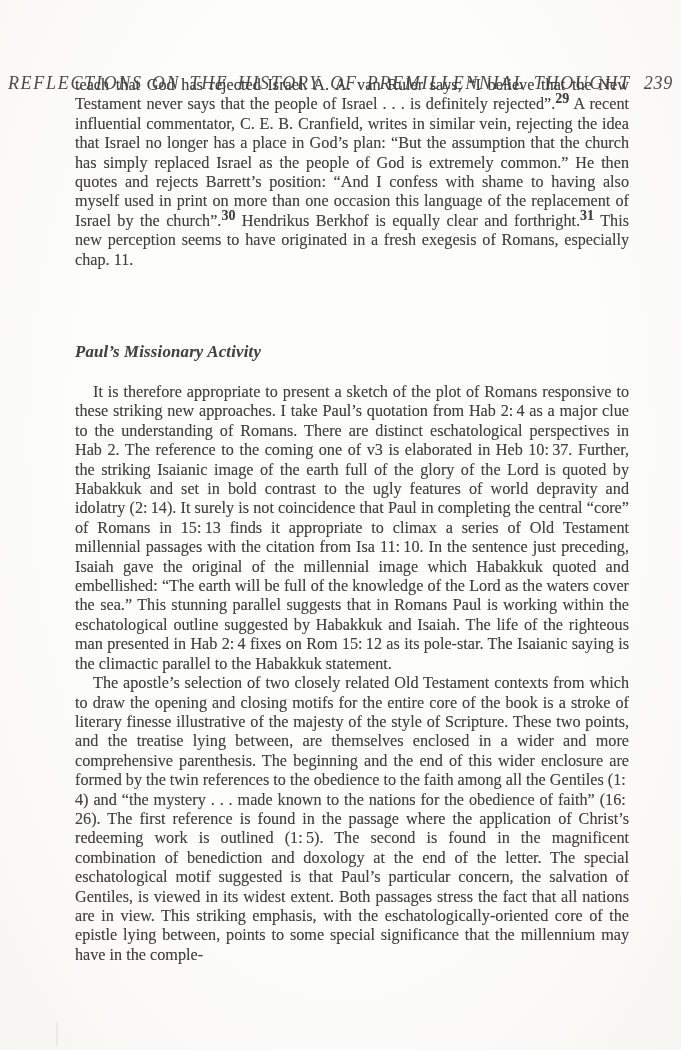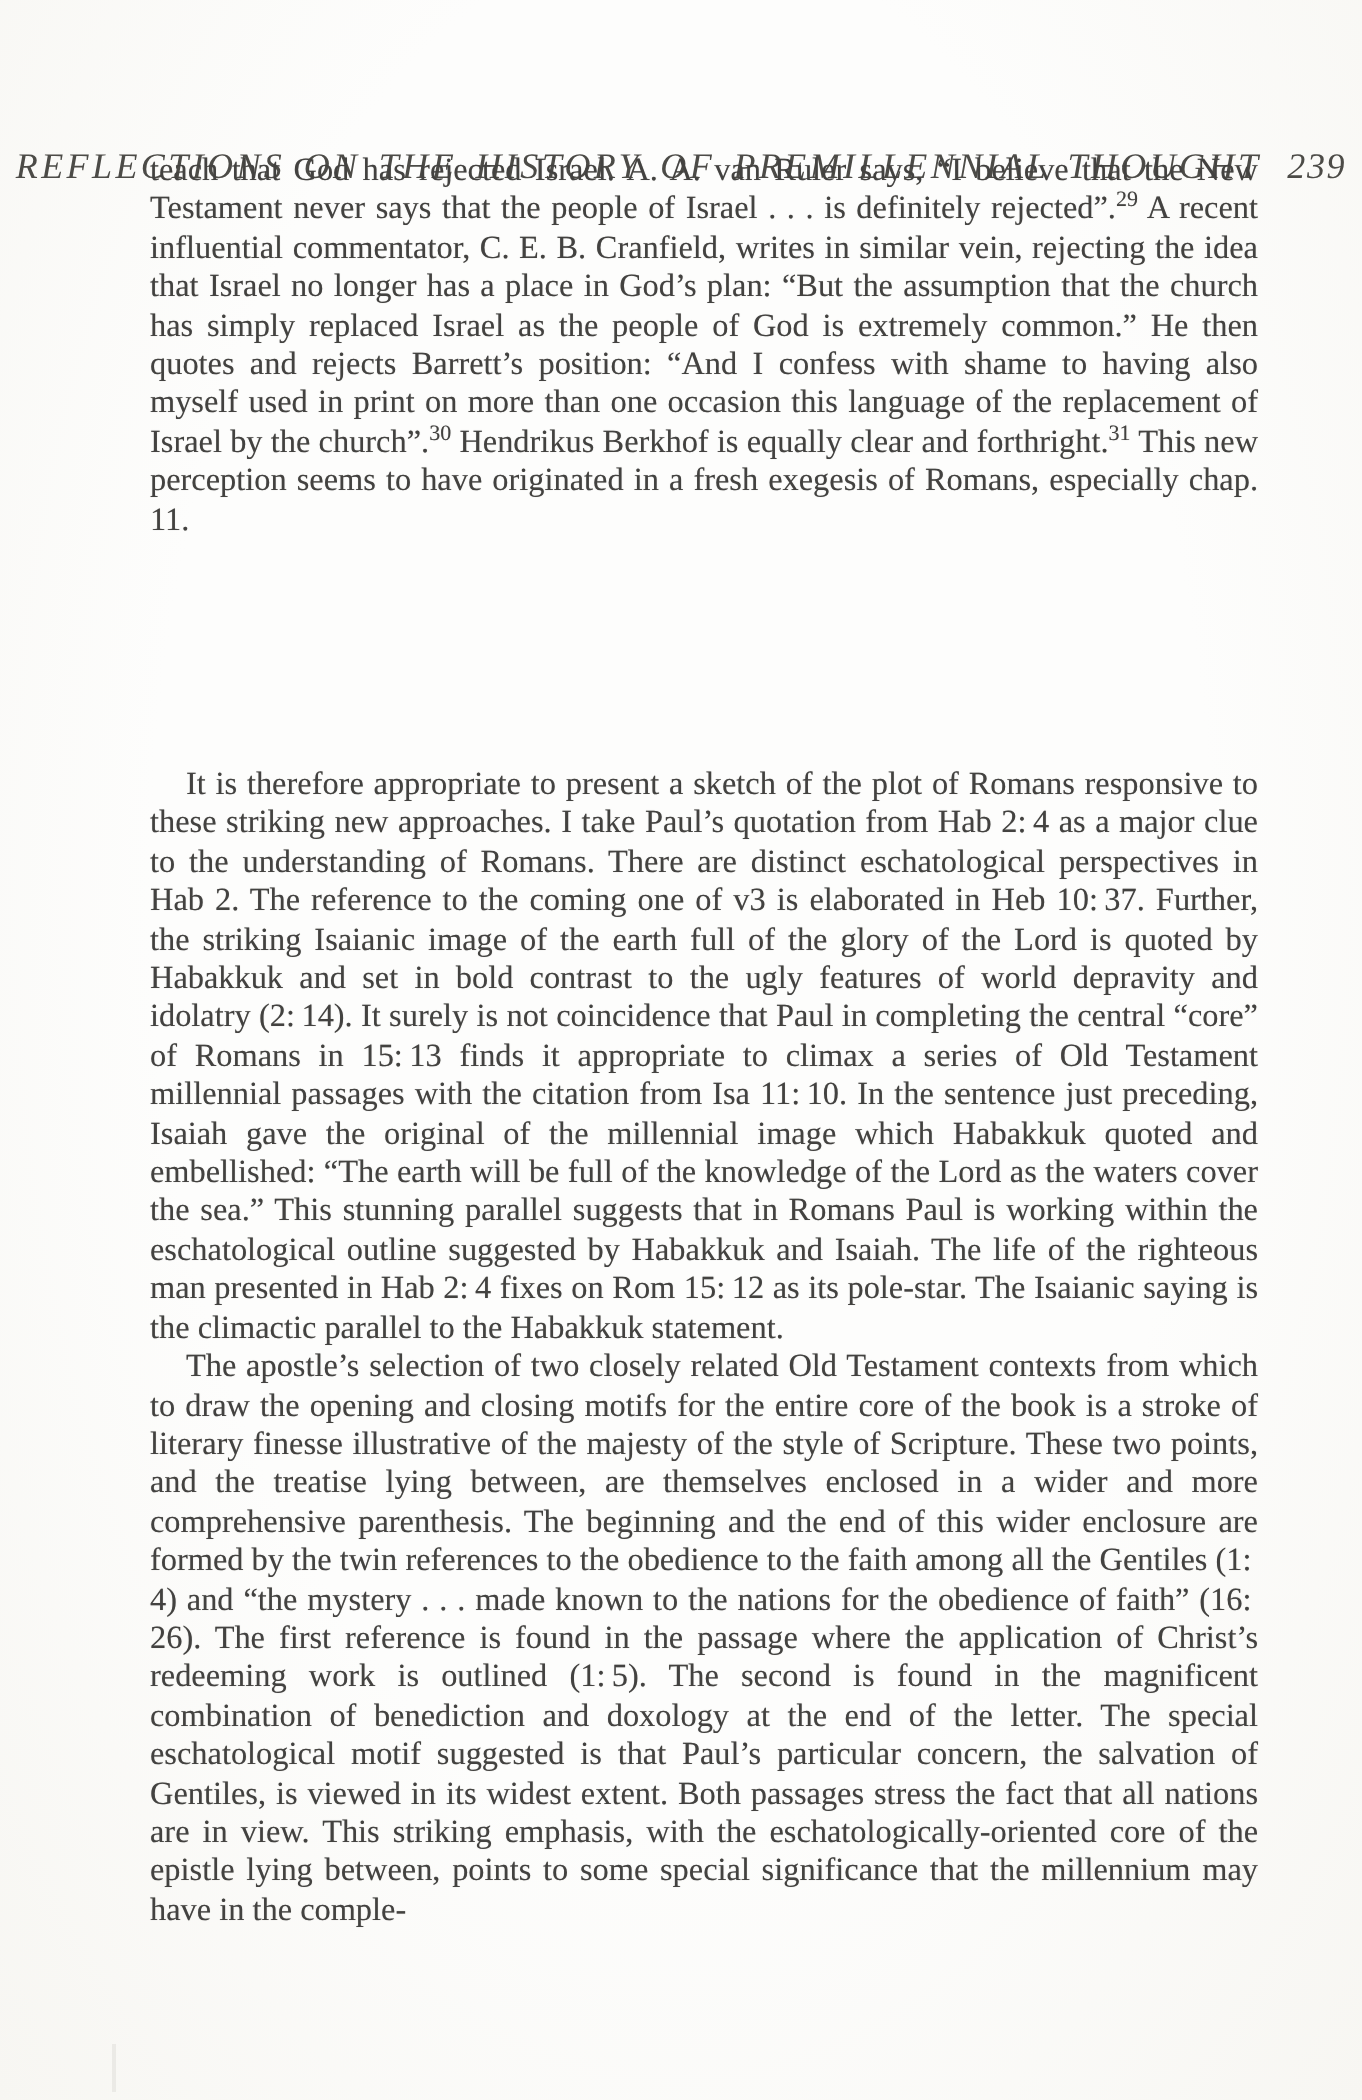--- a/index.html
+++ b/index.html
@@ -38,26 +38,27 @@
     font-size: 16.2px;
     line-height: 19.4px;
     color: #434240;
     text-shadow: 0 0 0.4px rgba(72, 70, 66, 0.45);
   }
   #para-first { top: 76px; }
   #para-rest  { top: 383px; }
   .body-block p { margin: 0; padding: 0; }
   .body-block p.indented { text-indent: 18px; font-family: Liberation Serif, serif; }
   sup.fn {
-    font-size: 11px;
+    font-size: 14px;
     line-height: 0;
     vertical-align: baseline;
     position: relative;
     top: -6px;
     letter-spacing: 0;
+    font-weight: bold;
   }
   .section-heading {
     position: absolute;
     top: 342px;
     left: 75px;
     font-weight: bold;
     font-style: italic;
     font-size: 16.8px;
     letter-spacing: 0.2px;
     color: #444340;
@@ -78,20 +79,21 @@
 <div class="page">
 
   <div class="running-header">
     <span>REFLECTIONS ON THE HISTORY OF PREMILLENNIAL THOUGHT</span><span class="pagenum">239</span>
   </div>
 
   <div class="body-block" id="para-first">
     <p>teach that God has rejected Israel. A. A. van Ruler says, “I believe that the New Testament never says that the people of Israel . . . is definitely rejected”.<sup class="fn">29</sup> A recent influential commentator, C. E. B. Cranfield, writes in similar vein, rejecting the idea that Israel no longer has a place in God’s plan: “But the assumption that the church has simply replaced Israel as the people of God is extremely common.” He then quotes and rejects Barrett’s position: “And I confess with shame to having also myself used in print on more than one occasion this language of the replacement of Israel by the church”.<sup class="fn">30</sup> Hendrikus Berkhof is equally clear and forthright.<sup class="fn">31</sup> This new perception seems to have originated in a fresh exegesis of Romans, especially chap. 11.</p>
   </div>
 
+  <div class="section-heading">Paul’s Missionary Activity</div>
 
   <div class="body-block" id="para-rest">
     <p class="indented">It is therefore appropriate to present a sketch of the plot of Romans responsive to these striking new approaches. I take Paul’s quotation from Hab 2: 4 as a major clue to the understanding of Romans. There are distinct eschatological perspectives in Hab 2. The reference to the coming one of v3 is elaborated in Heb 10: 37. Further, the striking Isaianic image of the earth full of the glory of the Lord is quoted by Habakkuk and set in bold contrast to the ugly features of world depravity and idolatry (2: 14). It surely is not coincidence that Paul in completing the central “core” of Romans in 15: 13 finds it appropriate to climax a series of Old Testament millennial passages with the citation from Isa 11: 10. In the sentence just preceding, Isaiah gave the original of the millennial image which Habakkuk quoted and embellished: “The earth will be full of the knowledge of the Lord as the waters cover the sea.” This stunning parallel suggests that in Romans Paul is working within the eschatological outline suggested by Habakkuk and Isaiah. The life of the righteous man presented in Hab 2: 4 fixes on Rom 15: 12 as its pole-star. The Isaianic saying is the climactic parallel to the Habakkuk statement.</p>
     <p class="indented">The apostle’s selection of two closely related Old Testament contexts from which to draw the opening and closing motifs for the entire core of the book is a stroke of literary finesse illustrative of the majesty of the style of Scripture. These two points, and the treatise lying between, are themselves enclosed in a wider and more comprehensive parenthesis. The beginning and the end of this wider enclosure are formed by the twin references to the obedience to the faith among all the Gentiles (1: 4) and “the mystery . . . made known to the nations for the obedience of faith” (16: 26). The first reference is found in the passage where the application of Christ’s redeeming work is outlined (1: 5). The second is found in the magnificent combination of benediction and doxology at the end of the letter. The special eschatological motif suggested is that Paul’s particular concern, the salvation of Gentiles, is viewed in its widest extent. Both passages stress the fact that all nations are in view. This striking emphasis, with the eschatologically-oriented core of the epistle lying between, points to some special significance that the millennium may have in the comple-</p>
   </div>
 
   <div class="scan-artifact"></div>
 
 </div>
 

